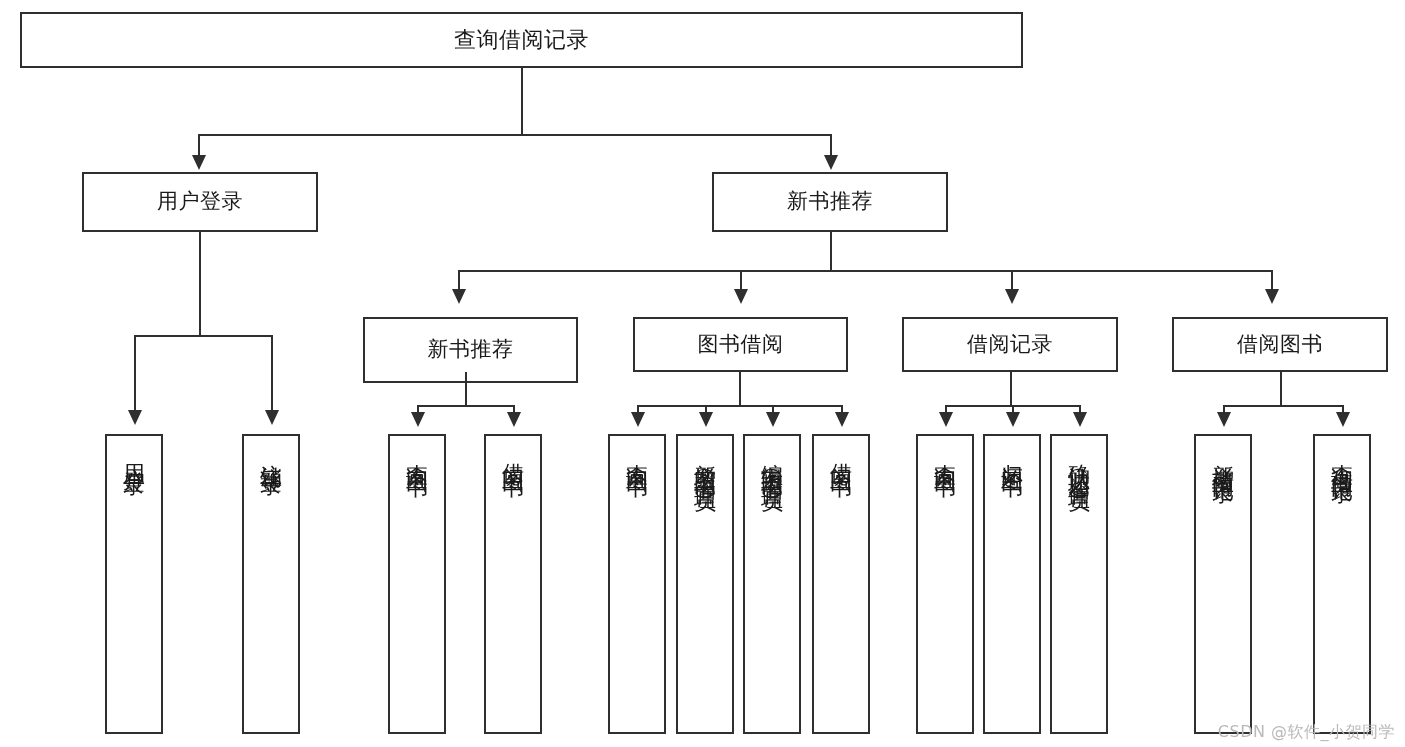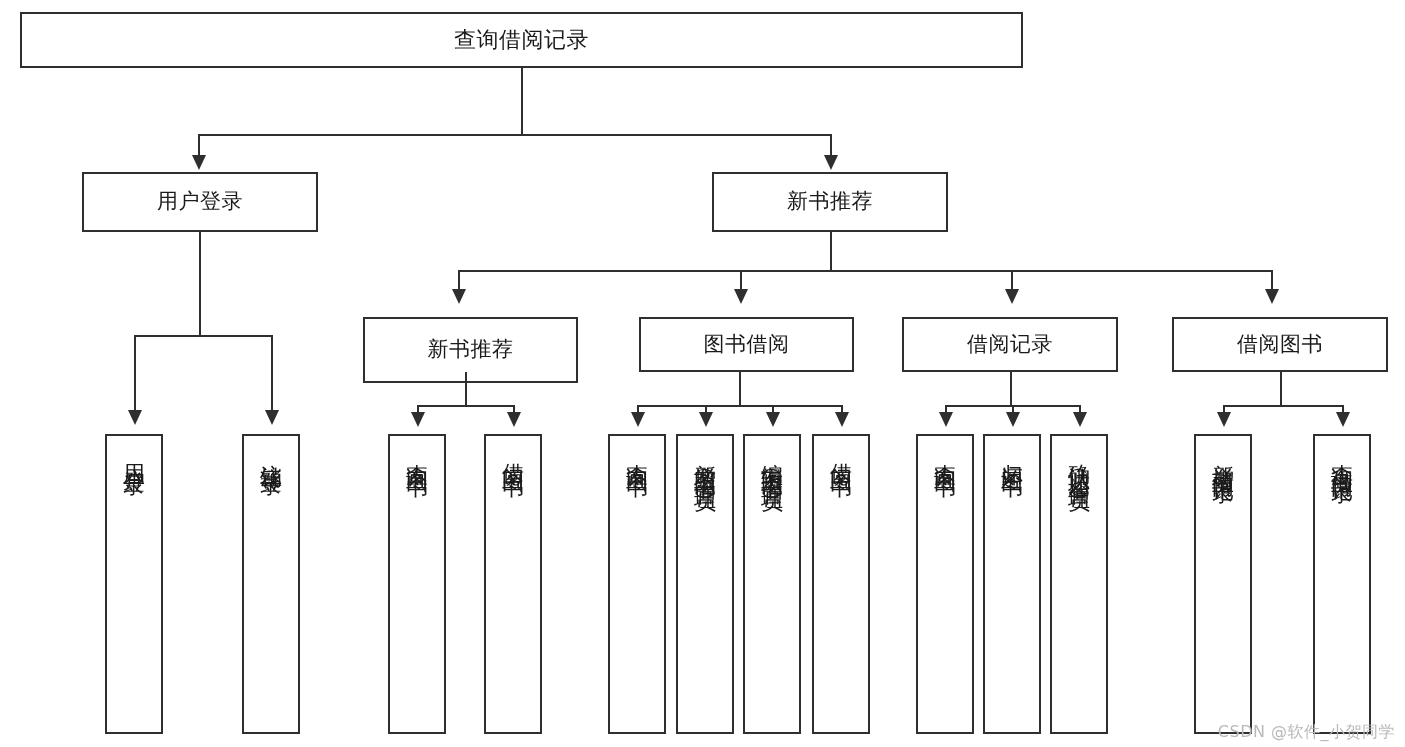--- a/index.html
+++ b/index.html
@@ -119,21 +119,21 @@
   <div class="vline" style="left:740px;top:270px;height:20px;"></div>
   <div class="arrow" style="left:734px;top:289px;"></div>
   <div class="vline" style="left:1011px;top:270px;height:20px;"></div>
   <div class="arrow" style="left:1005px;top:289px;"></div>
   <div class="vline" style="left:1271px;top:270px;height:20px;"></div>
   <div class="arrow" style="left:1265px;top:289px;"></div>
 
   <div class="node horiz" style="left:363px;top:317px;width:215px;height:66px;">
     <span class="label">新书推荐</span>
   </div>
-  <div class="node horiz" style="left:633px;top:317px;width:215px;height:55px;margin-left:6px;">
+  <div class="node horiz" style="left:633px;top:317px;width:215px;height:55px;">
     <span class="label">图书借阅</span>
   </div>
   <div class="node horiz" style="left:902px;top:317px;width:216px;height:55px;">
     <span class="label">借阅记录</span>
   </div>
   <div class="node horiz" style="left:1172px;top:317px;width:216px;height:55px;">
     <span class="label">借阅图书</span>
   </div>
 
   <div class="vline" style="left:465px;top:372px;height:33px;"></div>

